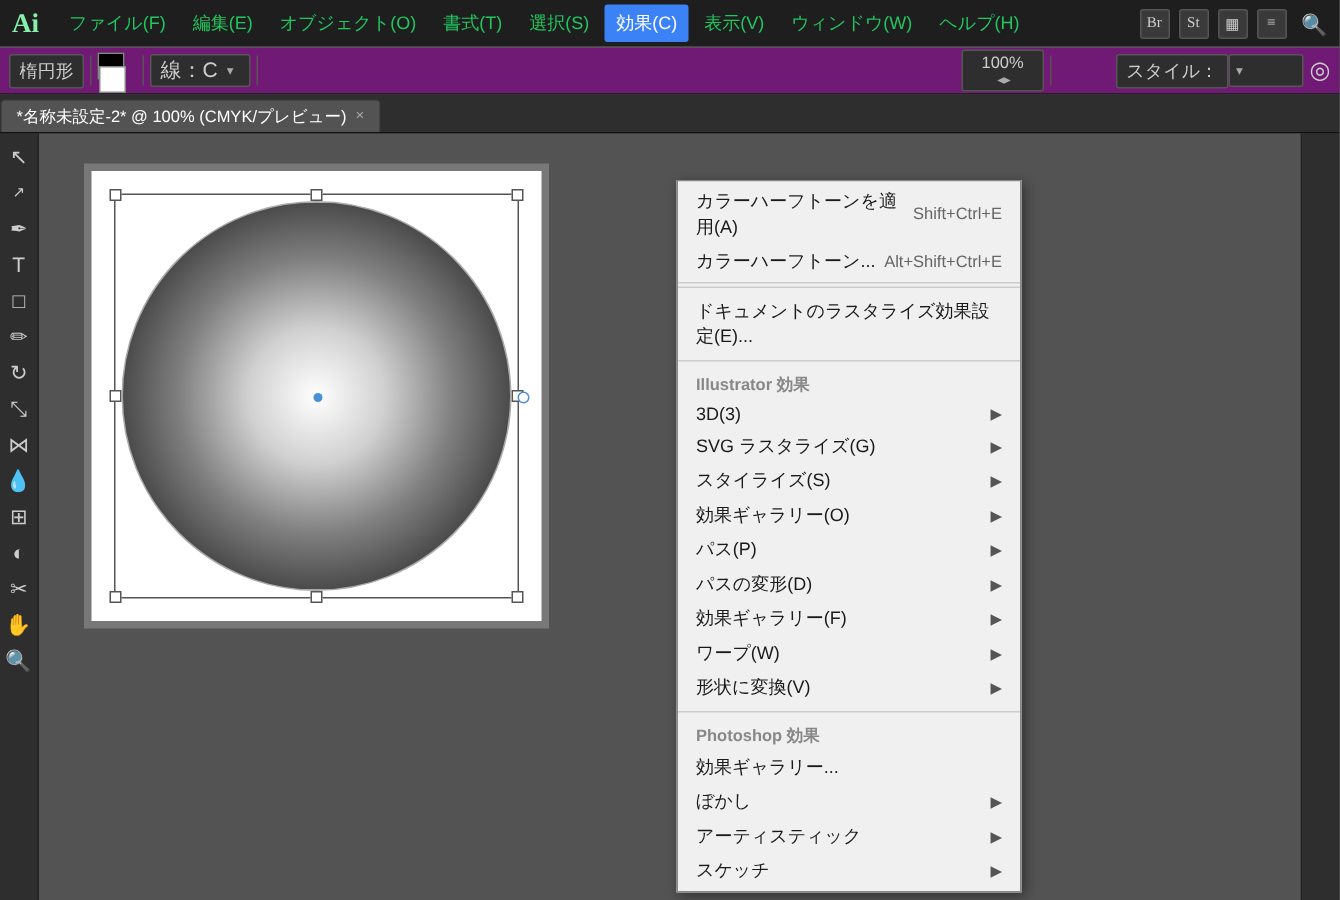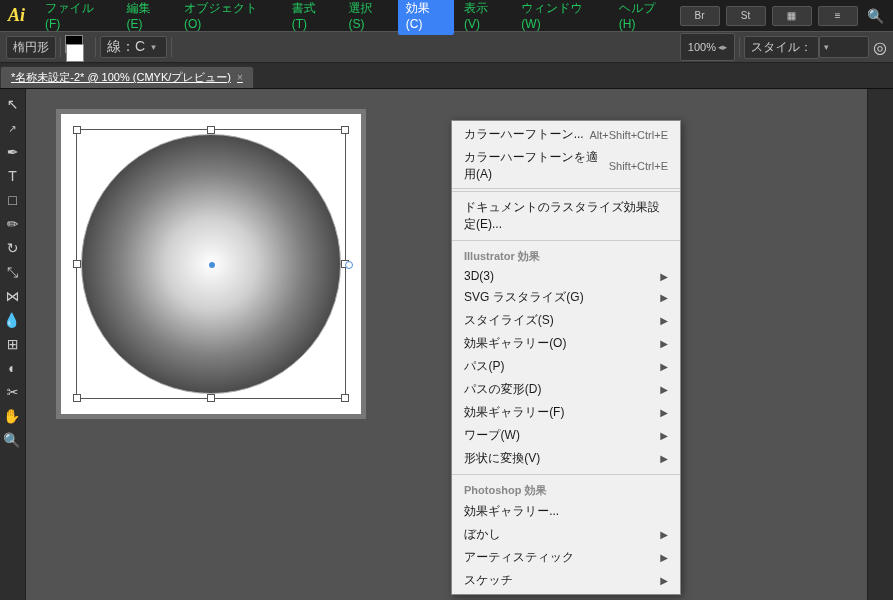--- a/index.html
+++ b/index.html
@@ -16,24 +16,23 @@
     
     #title-bar {
       width: 100%;
       height: 31px;
       background: #1e1e1e;
       display: flex;
       align-items: center;
       padding: 0 8px;
     }
     #ai-logo {
-      color: #fde047;
+      color: #86efac;
       font-size: 18px;
       font-weight: bold;
-      font-style: italic;
       margin-right: 12px;
       font-family: serif;
     }
     #menu-bar {
       display: flex;
       align-items: center;
       flex: 1;
       gap: 2px;
     }
     .menu-item {
@@ -43,36 +42,37 @@
       cursor: pointer;
       border-radius: 2px;
     }
     .menu-item.active { background: #3b82f6; color: white; }
     #title-bar-right {
       display: flex;
       align-items: center;
       gap: 6px;
     }
     .title-btn {
-      width: 40px;
+      width: 20px;
       height: 20px;
       background: #3a3a3a;
       border: 1px solid #555;
       color: #ccc;
       font-size: 10px;
       display: flex; align-items: center; justify-content: center;
       cursor: pointer;
       border-radius: 2px;
+      font-family: Liberation Serif, serif;
     }
 
     
     #toolbar {
       width: 100%;
       height: 32px;
-      background: #404040;
+      background: #701a75;
       border-top: 1px solid #555;
       border-bottom: 1px solid #222;
       display: flex;
       align-items: center;
       padding: 0 6px;
       gap: 0;
     }
     .tool-label {
       color: #ccc;
       font-size: 12px;
@@ -119,21 +119,21 @@
     }
     .tool-zoom {
       width: 55px;
       height: 22px;
       background: #2e2e2e;
       border: 1px solid #555;
       border-radius: 2px;
       color: #ccc;
       font-size: 11px;
       padding: 13px 4px;
-      display: flex; align-items: center; justify-content: center;
+      display: flex; align-items: center; justify-content: center; flex-direction: column;
     }
 
     
     #tab-bar {
       width: 100%;
       height: 26px;
       background: #2e2e2e;
       border-bottom: 1px solid #111;
       display: flex;
       align-items: flex-end;
@@ -147,21 +147,20 @@
       color: #ccc;
       font-size: 11px;
       padding: 0 10px;
       display: flex; align-items: center; gap: 6px;
       cursor: pointer;
       border-radius: 3px 3px 0 0;
     }
     .tab.active {
       background: #535353;
       color: #fff;
-      text-decoration: underline;
     }
     .tab-close {
       font-size: 10px;
       color: #aaa;
       cursor: pointer;
     }
 
     
     #main-area {
       display: flex;
@@ -398,21 +397,21 @@
     <div class="tool-dropdown" style="border:none;background:transparent;min-width:0;"></div>
   </div>
   <div class="tool-sep"></div>
   <div style="flex:1;"></div>
 
   <div class="tool-zoom">
     <span>100%</span>
     <span style="margin-left:2px;font-size:9px;color:#aaa;">◂▸</span>
   </div>
   <div class="tool-sep"></div>
-  <div class="tool-label" style="min-width:40px;">スタイル：</div>
+  <div class="tool-label" style="min-width:40px;margin-left:39px;">スタイル：</div>
   <div class="tool-dropdown" style="min-width:50px;"></div>
   <div style="color:#ccc;font-size:16px;margin-left:4px;cursor:pointer;">◎</div>
 </div>
 
 <div id="tab-bar">
   <div class="tab active">
     <span>*名称未設定-2* @ 100% (CMYK/プレビュー)</span>
     <span class="tab-close">×</span>
   </div>
 </div>
@@ -461,26 +460,26 @@
         <div id="right-handle"></div>
       </div>
     </div>
 
     <div id="dropdown-overlay">
 
       <div id="effect-menu">
 
         <div class="menu-section-top">
           <div class="menu-row">
+            <span class="row-left">カラーハーフトーンを適用(A)</span>
+            <span class="shortcut">Shift+Ctrl+E</span>
+          </div>
+          <div class="menu-row">
             <span class="row-left">カラーハーフトーン...</span>
             <span class="shortcut">Alt+Shift+Ctrl+E</span>
-          </div>
-          <div class="menu-row">
-            <span class="row-left">カラーハーフトーンを適用(A)</span>
-            <span class="shortcut">Shift+Ctrl+E</span>
           </div>
         </div>
         <div class="menu-divider"></div>
         <div class="menu-section">
           <div class="menu-row">
             <span>ドキュメントのラスタライズ効果設定(E)...</span>
           </div>
         </div>
         <div class="menu-divider"></div>
 

